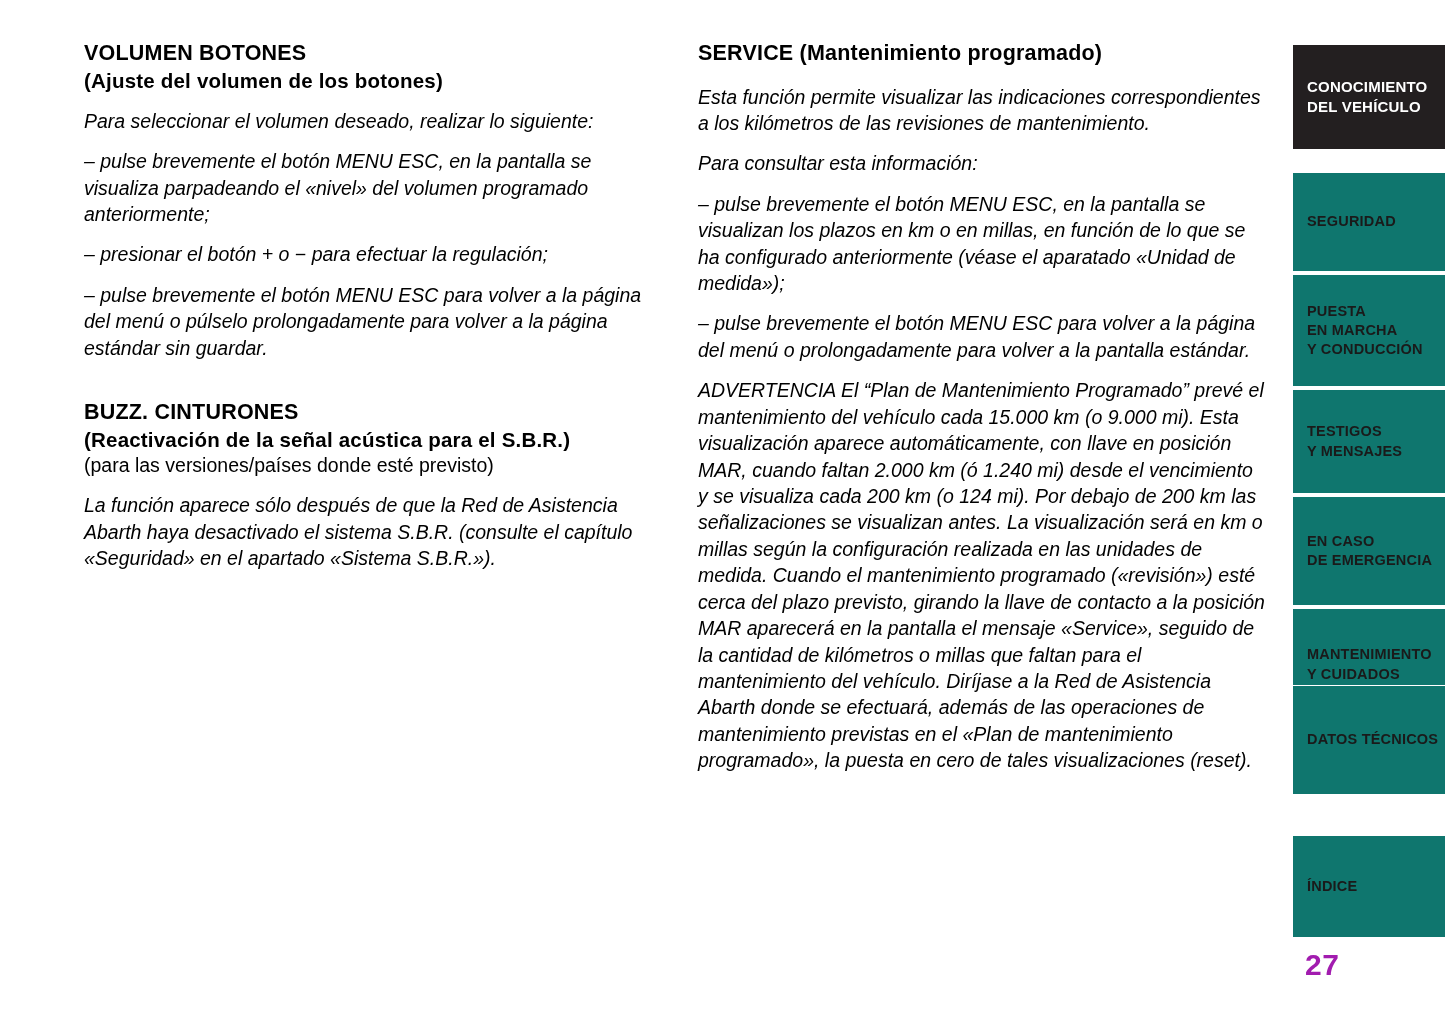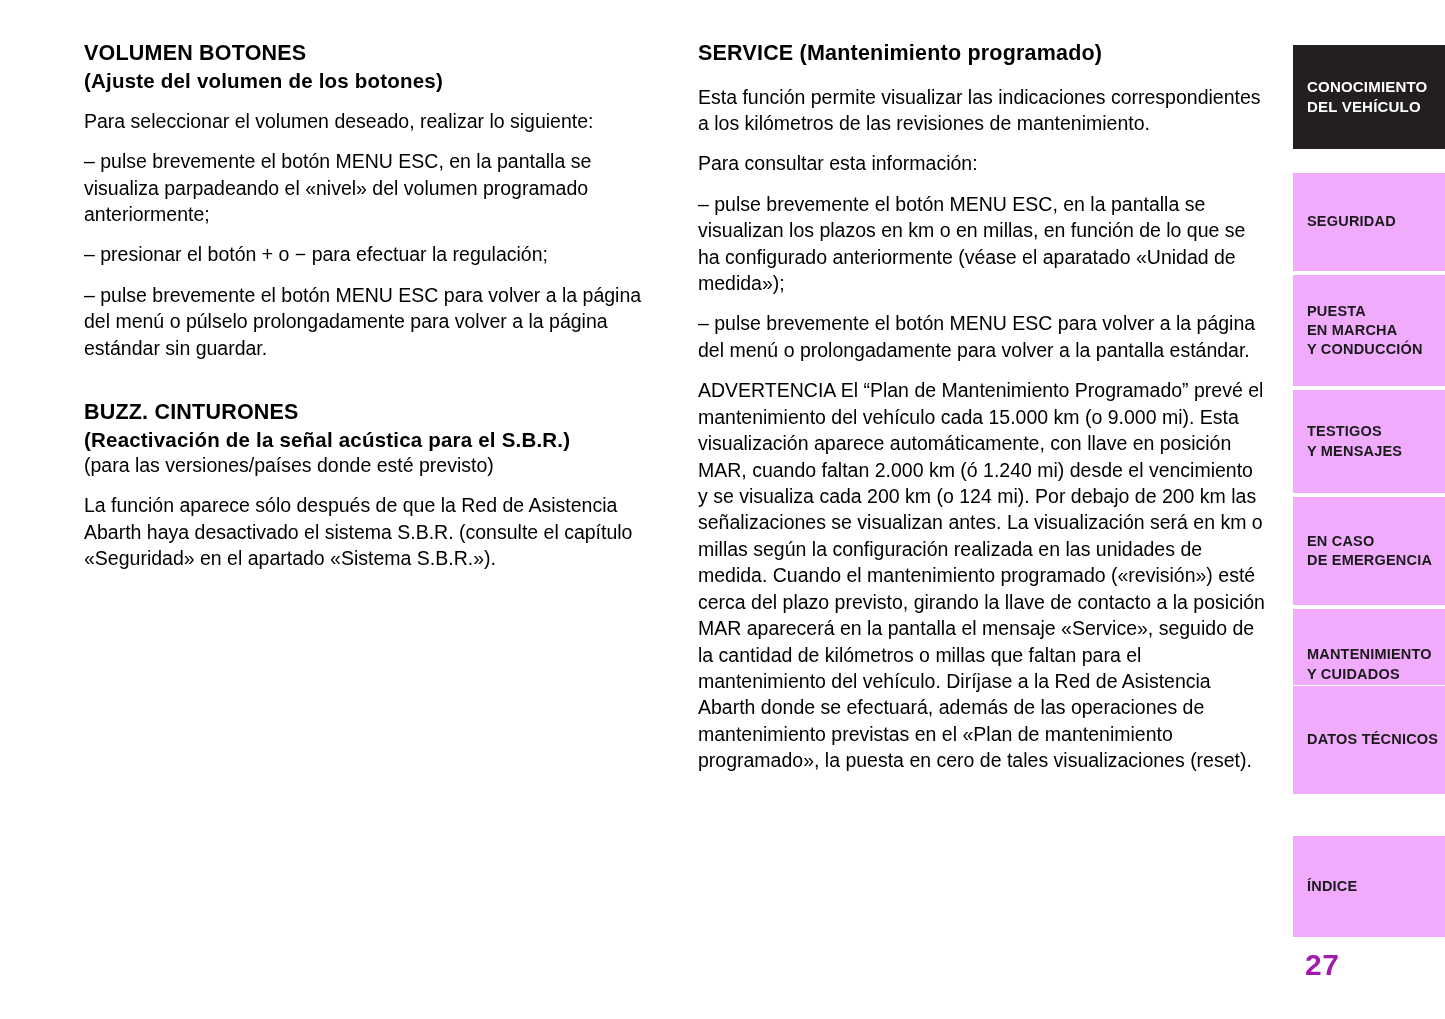--- a/index.html
+++ b/index.html
@@ -45,39 +45,40 @@
   .note-line {
     font-size: 19.5px;
     line-height: 1.3;
     margin: 0;
   }
   p.body {
     font-size: 19.5px;
     line-height: 1.355;
     margin: 14px 0 0 0;
     text-align: left;
+    font-style: italic;
   }
   p.body.first { margin-top: 16px; }
   .block { margin-top: 0; }
   .gap-big { margin-top: 38px; }
 
   
   .rail {
     position: absolute;
     top: 0;
     left: 1293px;
     width: 152px;
     height: 1006px;
     background: #ffffff;
   }
   .tab {
     position: absolute;
     left: 0;
     width: 152px;
-    background: #f0abfc;
+    background: #0f766e;
     color: #1a1a1a;
     box-sizing: border-box;
     padding: 0 0 0 14px;
     display: flex;
     align-items: center;
     border-top: 1px solid #ffffff;
     border-bottom: 1px solid #ffffff;
   }
   .tab .label {
     font-size: 14.5px;

